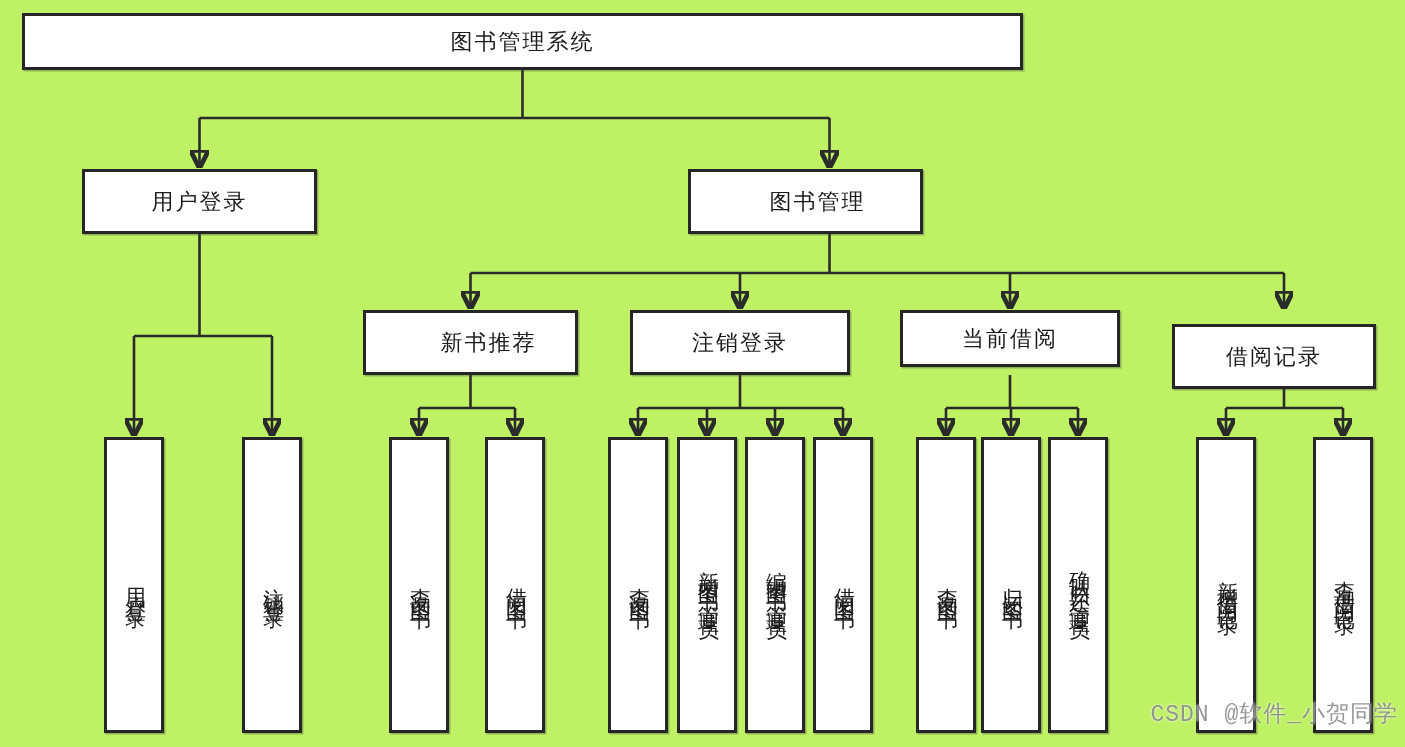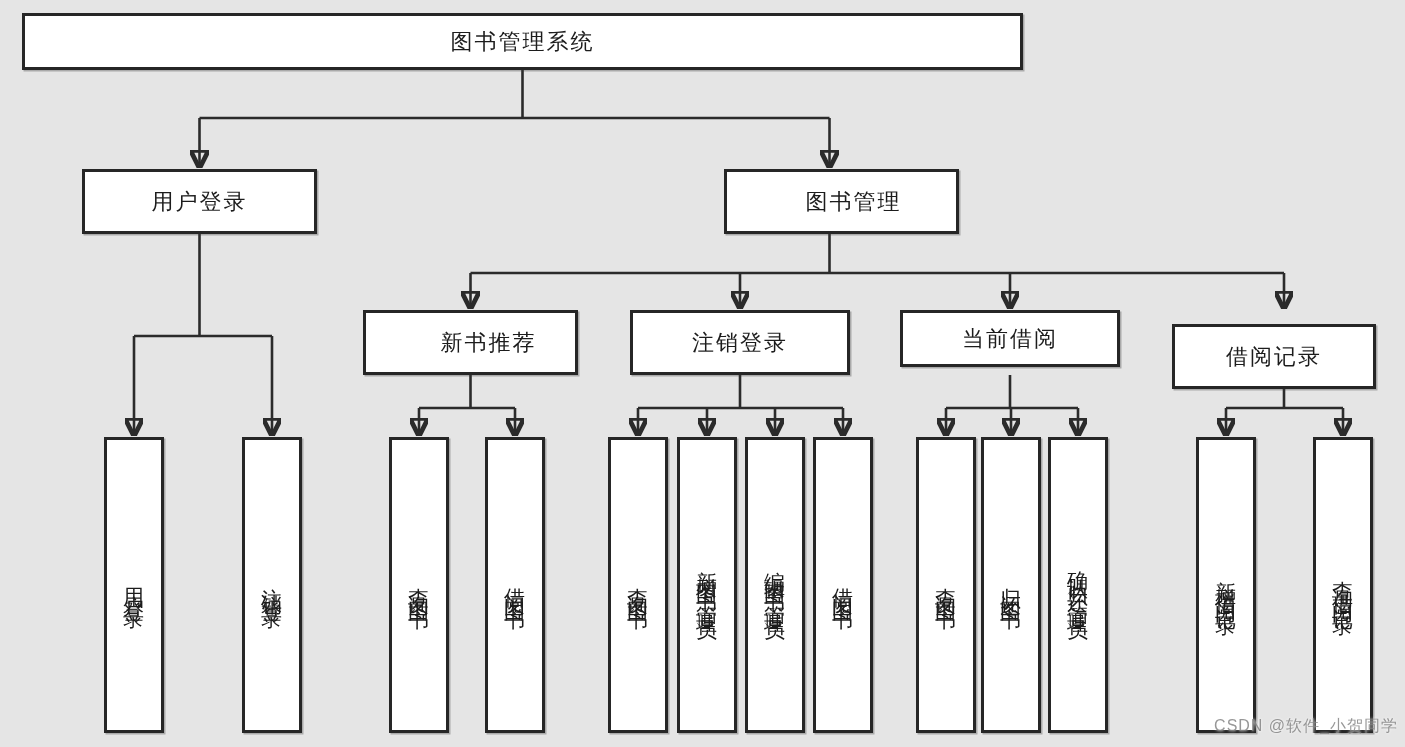--- a/index.html
+++ b/index.html
@@ -1,21 +1,21 @@
 <!DOCTYPE html>
 <html><head>
 <meta charset="utf-8">
 <style>
   html, body { margin: 0; padding: 0; background: #ffffff; }
   .canvas {
     position: relative;
     width: 1405px;
     height: 747px;
-    background: #e5e5e5;
-    font-family: Liberation Sans, sans-serif;
+    background: #bef264;
+    font-family: Liberation Mono, monospace;
     overflow: hidden;
   }
   .wires { position: absolute; left: 0; top: 0; width: 1405px; height: 747px; }
   .wires path { stroke: #2b2b2b; stroke-width: 2.6; fill: none; }
   .node {
     position: absolute;
     box-sizing: border-box;
     background: #ffffff;
     border: 3px solid #262626;
     box-shadow: 1.5px 1.5px 0 rgba(60,60,60,0.35);
@@ -32,22 +32,22 @@
   .node.leaf span {
     writing-mode: vertical-lr;
     text-orientation: mixed;
     font-size: 21px;
     letter-spacing: 7px;
     line-height: 1;
   }
   .watermark {
     position: absolute;
     right: 7px;
-    bottom: 10px;
-    font-size: 16px;
+    bottom: 18px;
+    font-size: 23px;
     letter-spacing: 1px;
     color: rgba(128,128,128,0.82);
     text-shadow: 0 0 3px #ffffff;
     white-space: nowrap;
   }
 </style>
 </head>
 <body>
 
 <div class="canvas">
@@ -114,21 +114,21 @@
     </g>
   </svg>
 
   <div class="node h" style="left:22px; top:13px; width:1001px; height:57px;">
     <span>图书管理系统</span>
   </div>
 
   <div class="node h" style="left:82px; top:169px; width:235px; height:65px;">
     <span>用户登录</span>
   </div>
-  <div class="node h" style="left:724px; top:169px; width:235px; height:65px;padding-left:24px;">
+  <div class="node h" style="left:688px; top:169px; width:235px; height:65px;padding-left:24px;">
     <span>图书管理</span>
   </div>
 
   <div class="node h" style="left:363px; top:310px; width:215px; height:65px;padding-left:36px;">
     <span>新书推荐</span>
   </div>
   <div class="node h" style="left:630px; top:310px; width:220px; height:65px;">
     <span>注销登录</span>
   </div>
   <div class="node h" style="left:900px; top:310px; width:220px; height:57px;">

